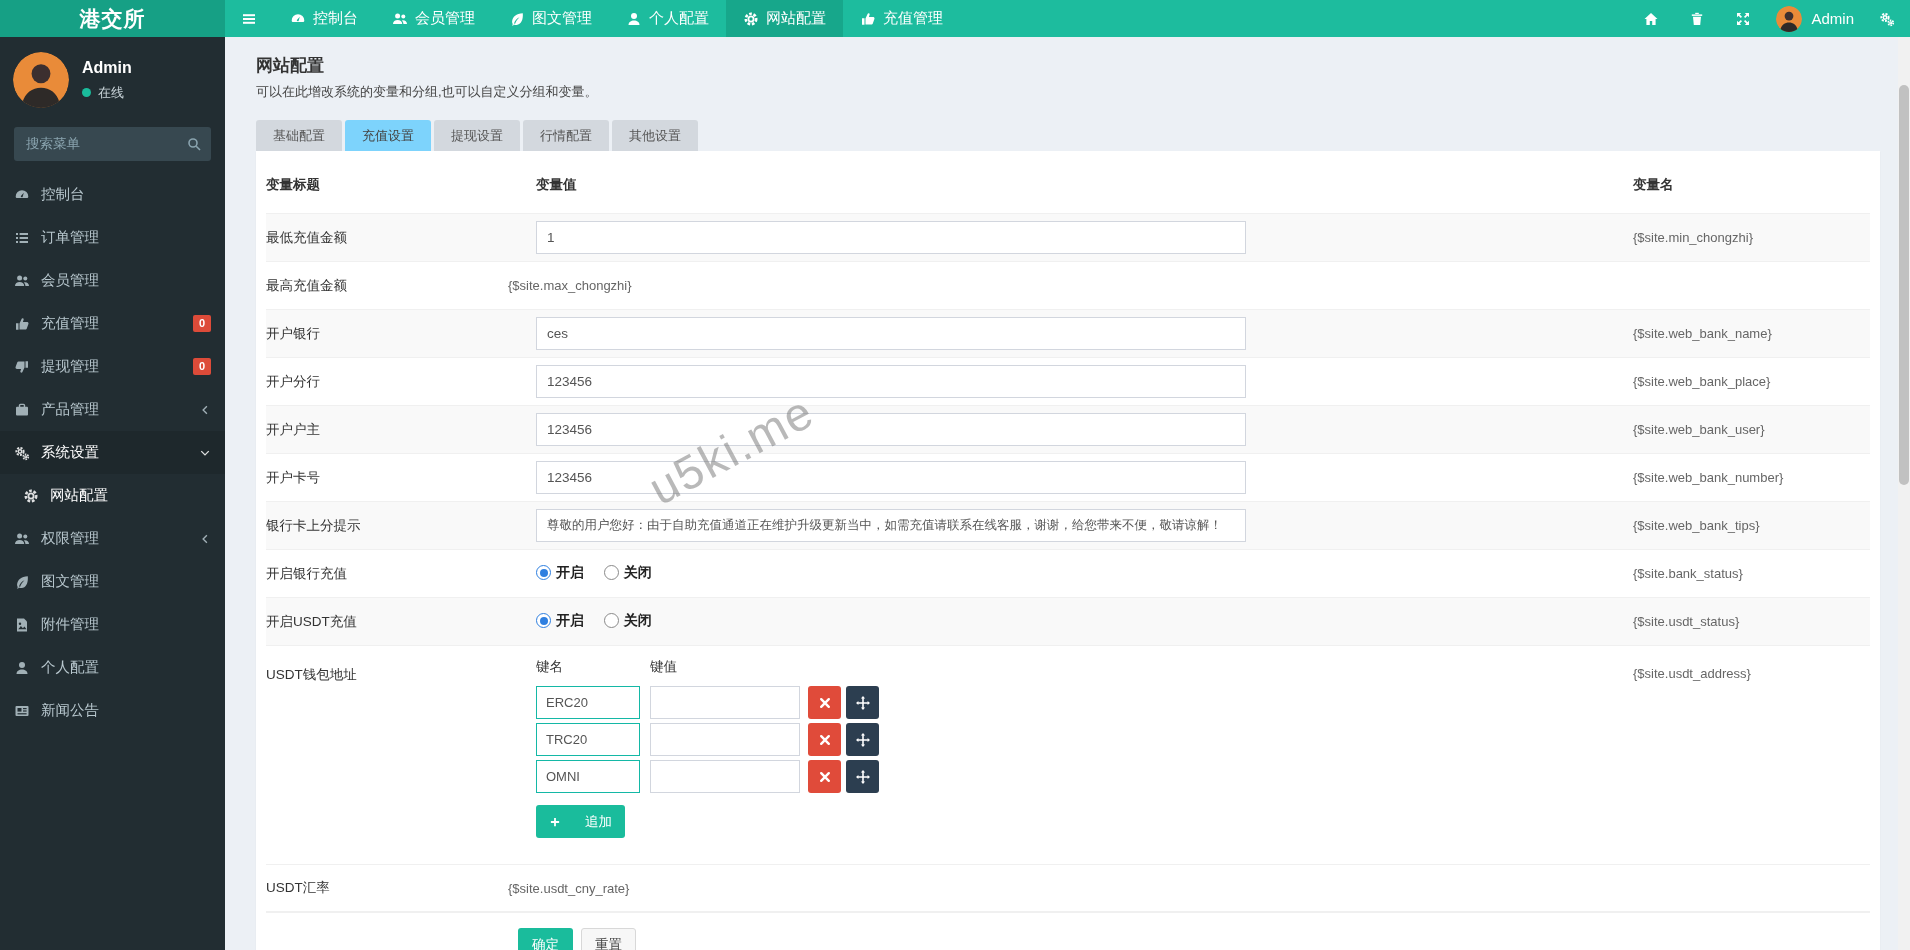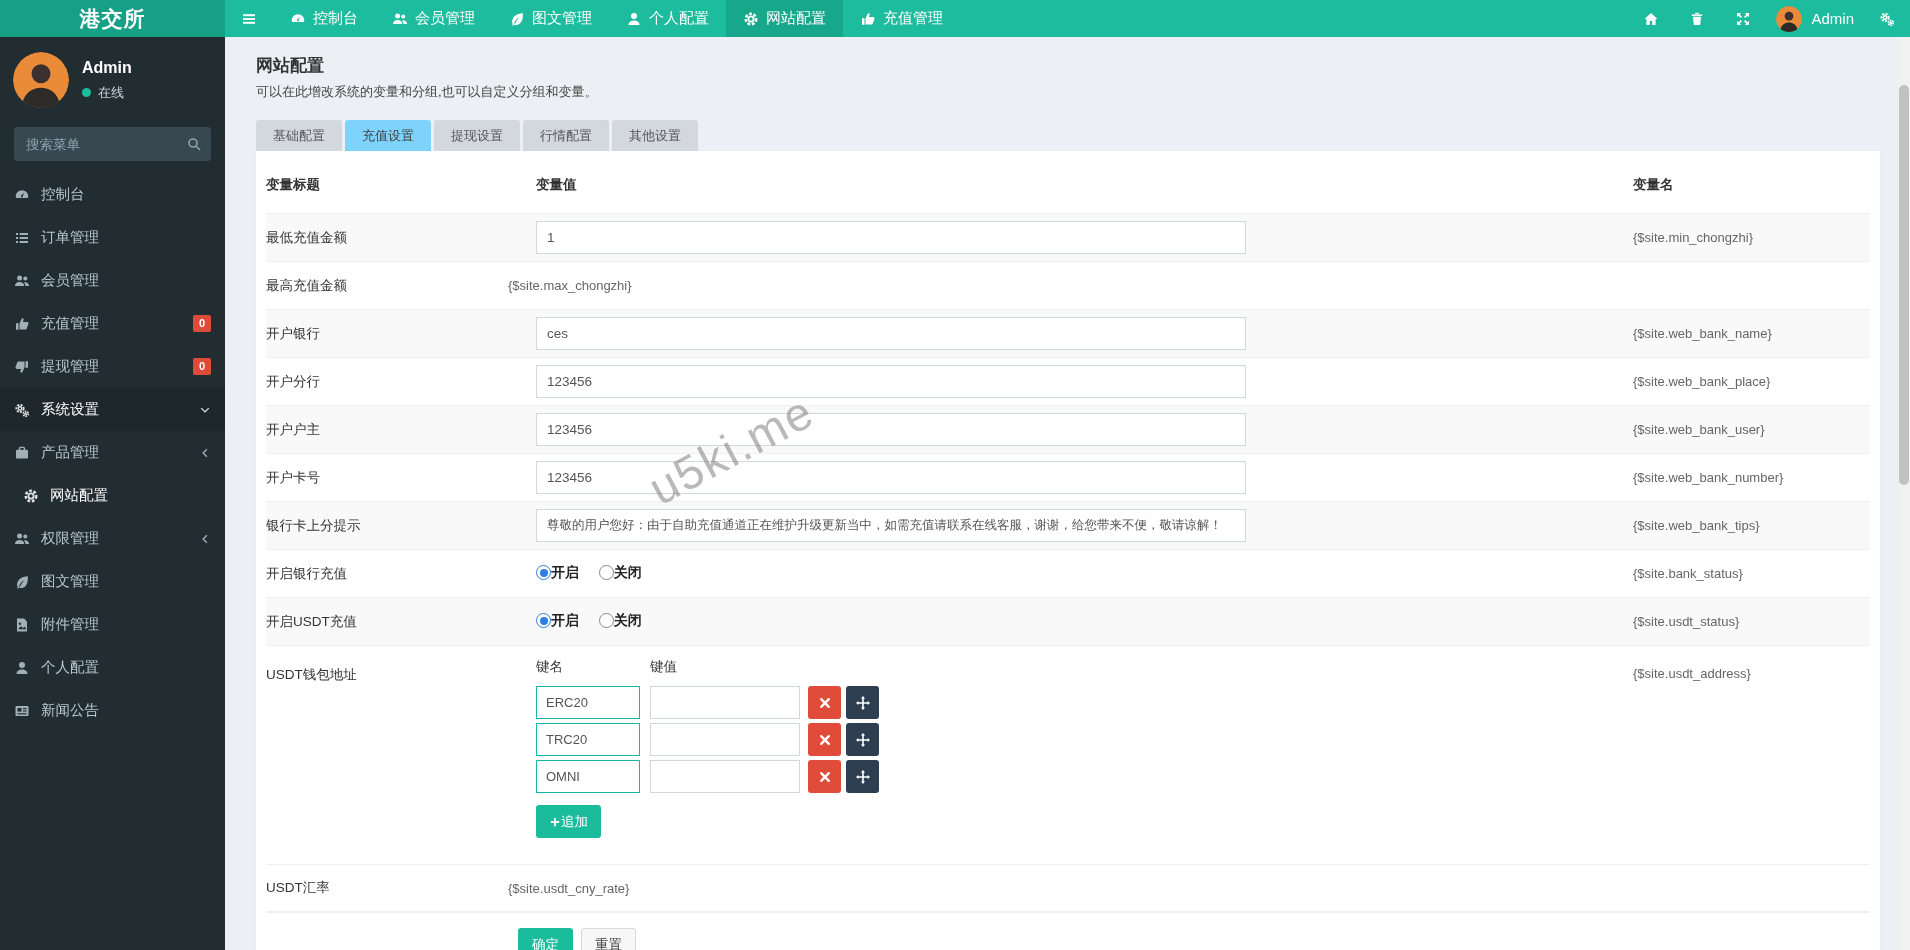--- a/index.html
+++ b/index.html
@@ -25,21 +25,21 @@
 
   
   .sidebar { width:225px; background:#222d32; flex-shrink:0; }
   .user-panel { display:flex; align-items:center; gap:13px; padding:15px 13px 13px; }
   .avatar-lg { width:56px; height:56px; border-radius:50%; overflow:hidden; }
   .user-name { color:#fff; font-size:16px; font-weight:bold; margin-bottom:7px; }
   .user-status { color:#c9d4d9; font-size:13px; display:flex; align-items:center; gap:7px; }
   .dot { width:9px; height:9px; border-radius:50%; background:#1abc9c; display:inline-block; }
   .search-box { margin:6px 14px 12px; position:relative; }
   .search-box input { width:100%; height:34px; background:#374850; border:none; border-radius:3px;
-        color:#ccc; font-size:13.5px; padding:0 32px 0 12px; outline:none; font-family:Liberation Sans, sans-serif; }
+        color:#ccc; font-size:13.5px; padding:0 32px 0 12px; outline:none; font-family:Liberation Mono, monospace; }
   .search-box input::placeholder { color:#8aa4af; }
   .search-ic { position:absolute; right:9px; top:9px; color:#8aa4af; }
   .menu { list-style:none; }
   .mi { display:flex; align-items:center; gap:11px; height:43px; padding:0 14px; color:#b8c7ce;
         font-size:14.5px; cursor:pointer; }
   .mi .icn { opacity:.85; }
   .mi.active-parent { background:#1e282c; color:#fff; }
   .mi.sub { padding-left:23px; }
   .mi.sub.active { color:#fff; }
   .badge { margin-left:auto; background:#dd4b39; color:#fff; font-size:11px; line-height:1;
@@ -62,41 +62,41 @@
   .col-value { flex:0 0 1097px;margin-left:28px; }
   .col-var { flex:1; color:#666; font-size:13px; }
   .frow { display:flex; align-items:center; min-height:48px; border-top:1px solid #f0f0f0; }
   .frow.striped { background:#f9f9f9; }
   .frow .col-label { color:#333; }
   .tinput { width:710px; height:33px; border:1px solid #d2d6de; background:#fff; padding:0 10px;
             font-size:13.5px; color:#555; font-family:inherit; outline:none; }
   .tinput.small-text { font-size:12.5px; }
 
   
-  .radio { display:inline-flex; align-items:center; margin-right:16px; font-weight:bold;
+  .radio { display:inline-flex; align-items:center; gap:5px; margin-right:16px; font-weight:bold;
            font-size:14px; color:#222; cursor:pointer;text-align:right; }
   .rdot { width:15px; height:15px; border-radius:50%; border:1.5px solid #8a8a8a; background:#fff; position:relative; }
   .rdot.on { border-color:#2e7fe0; }
   .rdot.on::after { content:""; position:absolute; inset:2.5px; border-radius:50%; background:#2e7fe0; }
 
   
   .frow.kv { align-items:flex-start; padding:12px 0 14px; }
   .kv-head { display:flex; font-weight:normal; font-size:13.5px; color:#333; margin-bottom:10px; }
   .kv-head .kh { width:114px; }
   .kv-row { display:flex; align-items:center; margin-bottom:4px; }
   .kv-key { width:104px; height:33px; border:1px solid #14b8a6; padding:0 9px; font-size:13px;
             color:#555; margin-right:10px; font-family:inherit; outline:none; }
   .kv-val { width:150px; height:33px; border:1px solid #d2d6de; padding:0 9px; font-size:13px;
             color:#555; margin-right:8px; font-family:inherit; outline:none; }
   .btn-sq { width:33px; height:33px; border:none; border-radius:3px; display:inline-flex;
             align-items:center; justify-content:center; cursor:pointer; }
   .btn-del { background:#e04b3a; margin-right:5px; }
   .btn-move { background:#2c3e50; }
   .btn-add { margin-top:8px; height:33px; padding:0 13px; background:#1abc9c; border:none; border-radius:3px;
-             color:#fff; font-size:13.5px; display:inline-flex; align-items:center; gap:0; cursor:pointer; font-family:inherit; }
+             color:#fff; font-size:13.5px; display:inline-flex; align-items:center; gap:24px; cursor:pointer; font-family:inherit; }
 
   .gap-row { height:12px; }
   .actions { display:flex; gap:8px; padding:15px 0 22px 252px; border-top:1px solid #f0f0f0; }
   .btn-ok { height:33px; padding:0 14px; background:#1abc9c; color:#fff; border:none; border-radius:3px;
             font-size:13.5px; cursor:pointer; font-family:inherit; }
   .btn-reset { height:33px; padding:0 13px; background:#f7f7f7; color:#444; border:1px solid #d8d8d8;
             border-radius:3px; font-size:13.5px; cursor:pointer; font-family:inherit; }
 
   .watermark { position:absolute; left:642px; top:385px; transform:rotate(-28deg); font-size:47px;
             color:rgba(115,115,115,.5); letter-spacing:2px; pointer-events:none; }
@@ -308,49 +308,49 @@
       </li>
       <li class="mi">
         <span class="icn">
             <svg viewBox="0 0 16 16">
               <path fill="currentColor" transform="rotate(180 8 8)" d="M2 7.2h2.5v6.6H2zM5.5 13.4V7.4l2.2-4.7c.2-.3.5-.5.8-.5.7 0 1.2.5 1.2 1.2l-.1.4-.7 2.3h4.2c.8 0 1.4.6 1.4 1.4l-.1.5-1.6 4.5c-.2.6-.8 1-1.4 1H7c-.5 0-1-.1-1.5-.1z"></path>
             </svg>
           </span>
         <span>提现管理</span>
         <span class="badge">0</span>
       </li>
+      <li class="mi">
+        <span class="icn">
+            <svg viewBox="0 0 16 16">
+              <rect x="5.5" y="2.4" width="5" height="3.2" rx="1" fill="none" stroke="currentColor" stroke-width="1.4"></rect>
+              <rect x="2" y="4.8" width="12" height="8.8" rx="1" fill="currentColor"></rect>
+            </svg>
+          </span>
+        <span>产品管理</span>
+        <span class="icn chev">
+            <svg viewBox="0 0 16 16">
+              <path d="M10.5 3 5.5 8l5 5" fill="none" stroke="currentColor" stroke-width="1.8"></path>
+            </svg>
+          </span>
+      </li>
       <li class="mi active-parent">
         <span class="icn">
             <svg viewBox="0 0 16 16">
               <g fill="none" stroke="currentColor">
                 <circle cx="6" cy="6.5" r="3.6" stroke-width="2" stroke-dasharray="2.1 1.3"></circle>
                 <circle cx="6" cy="6.5" r="1.7" stroke-width="1.4"></circle>
                 <circle cx="11.8" cy="11.8" r="2.5" stroke-width="1.7" stroke-dasharray="1.6 1"></circle>
                 <circle cx="11.8" cy="11.8" r="1" stroke-width="1.2"></circle>
               </g>
             </svg>
           </span>
         <span>系统设置</span>
         <span class="icn chev">
             <svg viewBox="0 0 16 16">
               <path d="M3 5.5l5 5 5-5" fill="none" stroke="currentColor" stroke-width="1.8"></path>
-            </svg>
-          </span>
-      </li>
-      <li class="mi">
-        <span class="icn">
-            <svg viewBox="0 0 16 16">
-              <rect x="5.5" y="2.4" width="5" height="3.2" rx="1" fill="none" stroke="currentColor" stroke-width="1.4"></rect>
-              <rect x="2" y="4.8" width="12" height="8.8" rx="1" fill="currentColor"></rect>
-            </svg>
-          </span>
-        <span>产品管理</span>
-        <span class="icn chev">
-            <svg viewBox="0 0 16 16">
-              <path d="M10.5 3 5.5 8l5 5" fill="none" stroke="currentColor" stroke-width="1.8"></path>
             </svg>
           </span>
       </li>
       <li class="mi sub active">
         <span class="icn">
             <svg viewBox="0 0 16 16">
               <g fill="none" stroke="currentColor">
                 <circle cx="8" cy="8" r="5.2" stroke-width="2.6" stroke-dasharray="2.7 1.7"></circle>
                 <circle cx="8" cy="8" r="2.6" stroke-width="1.8"></circle>
               </g>

